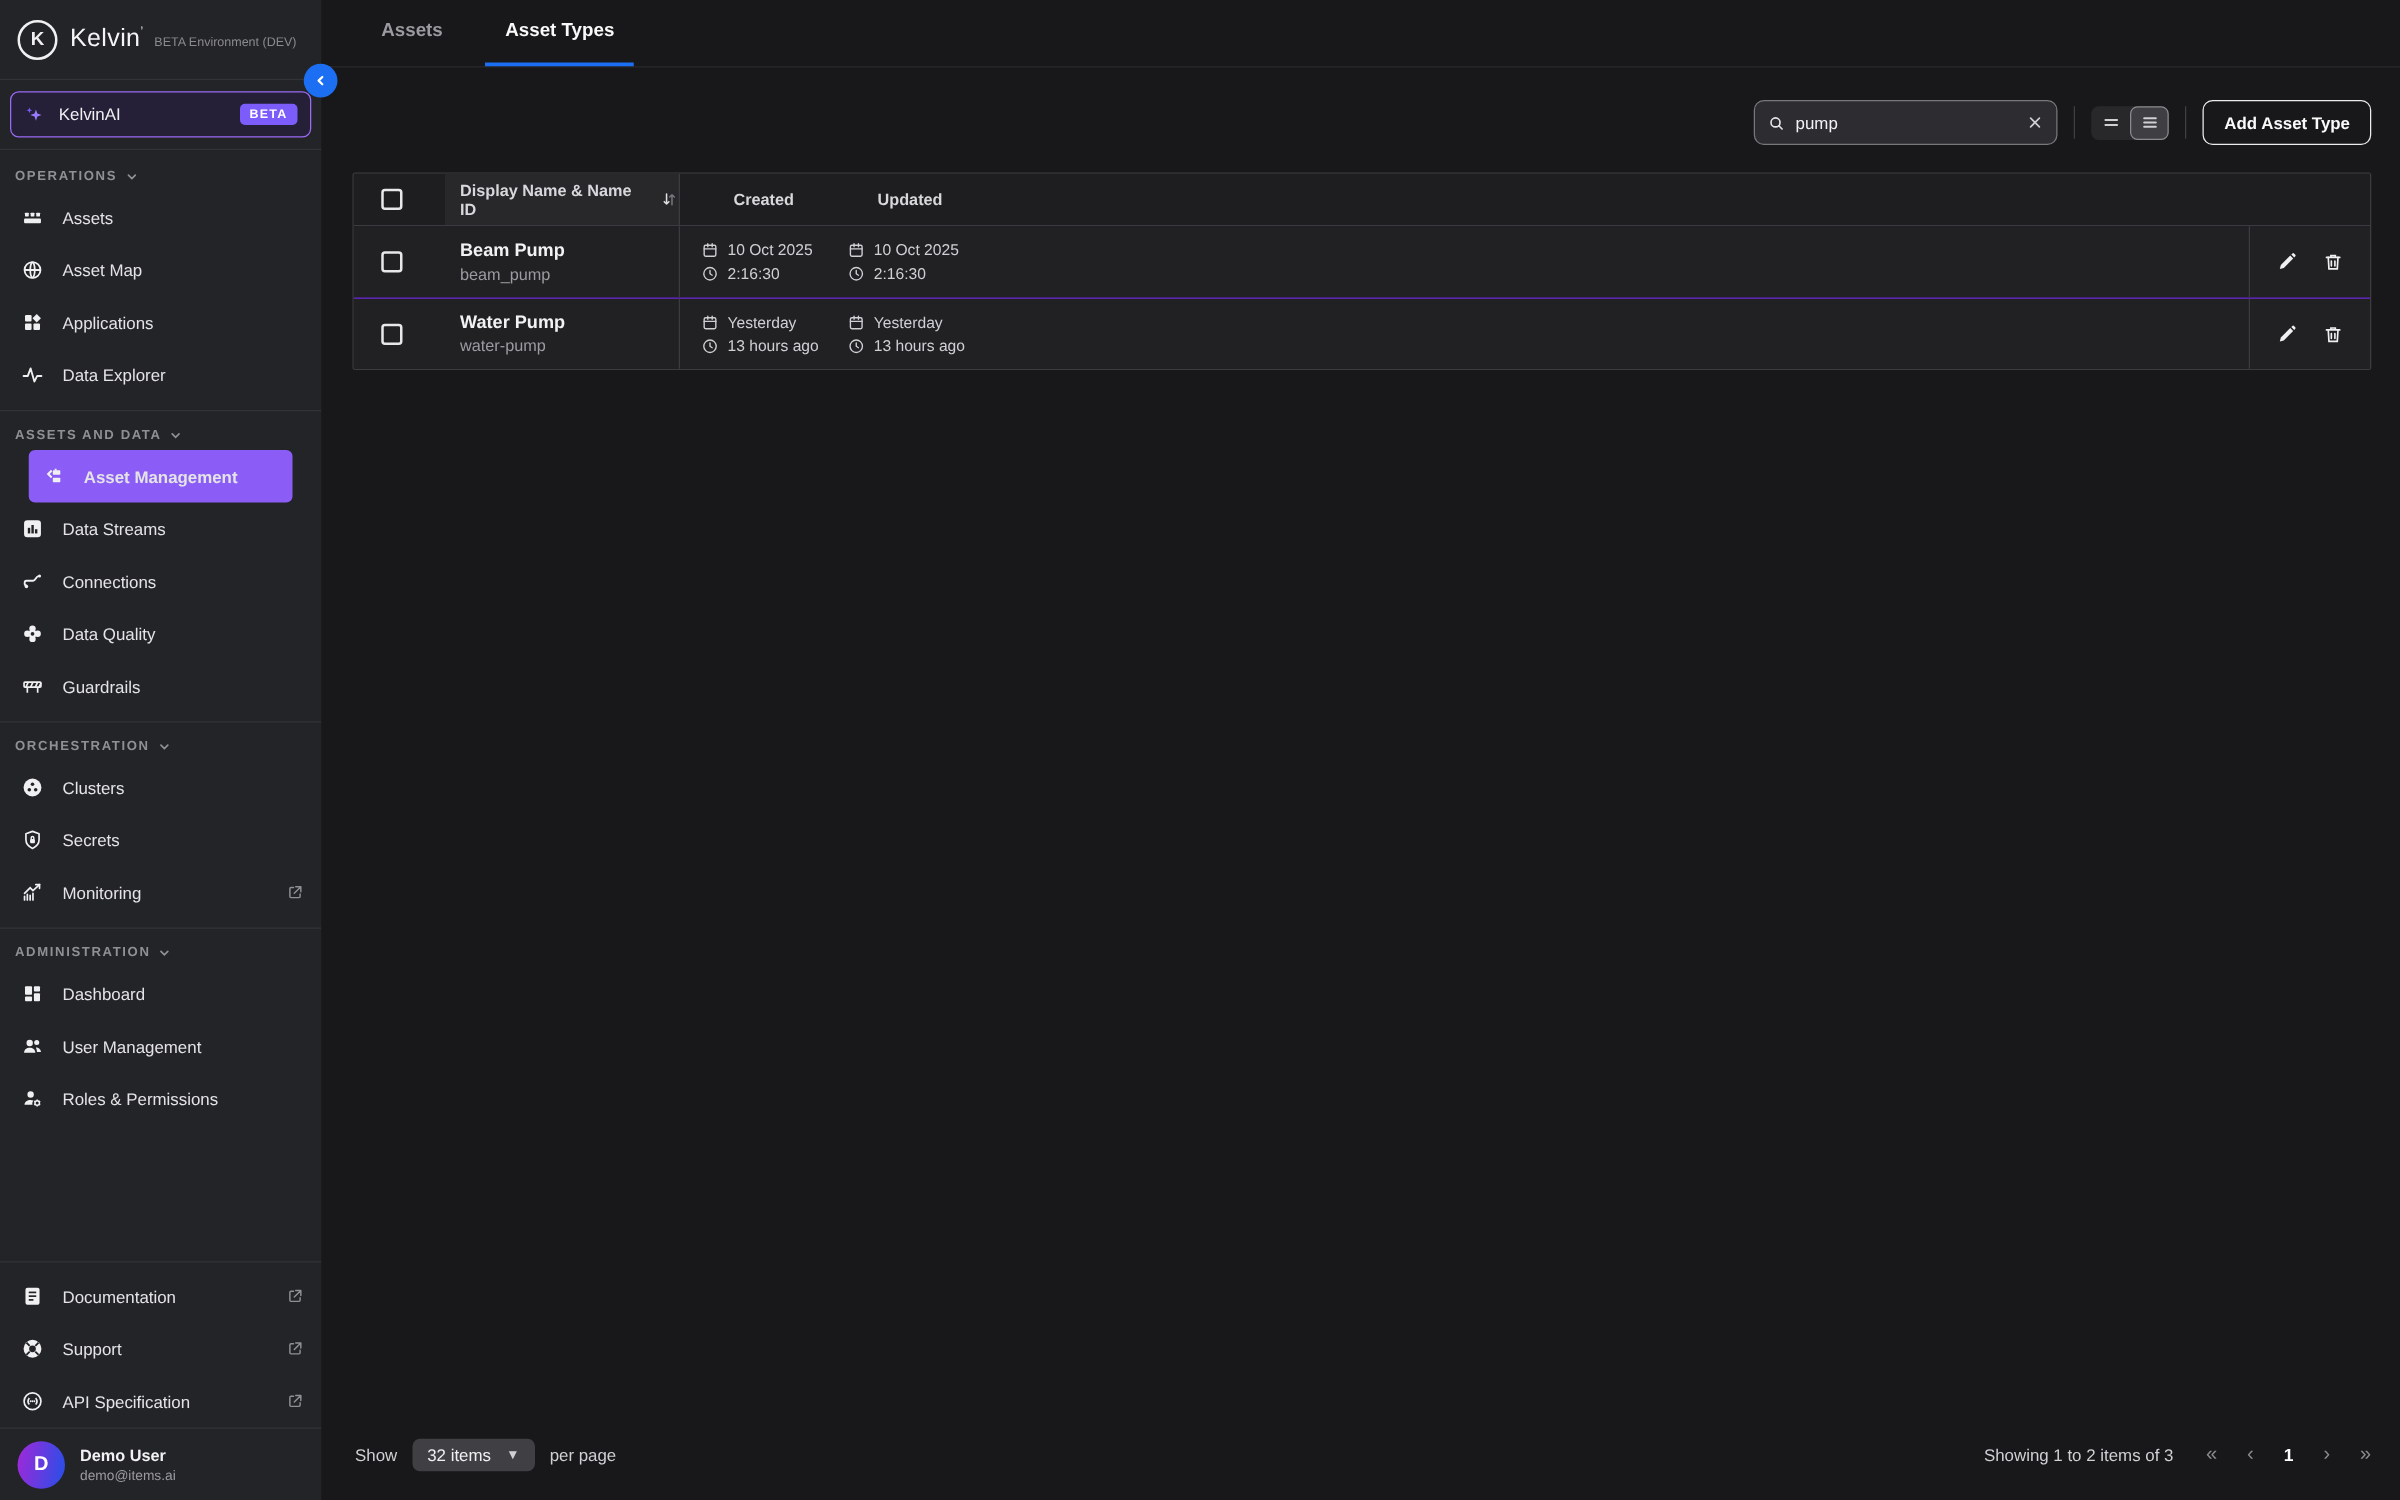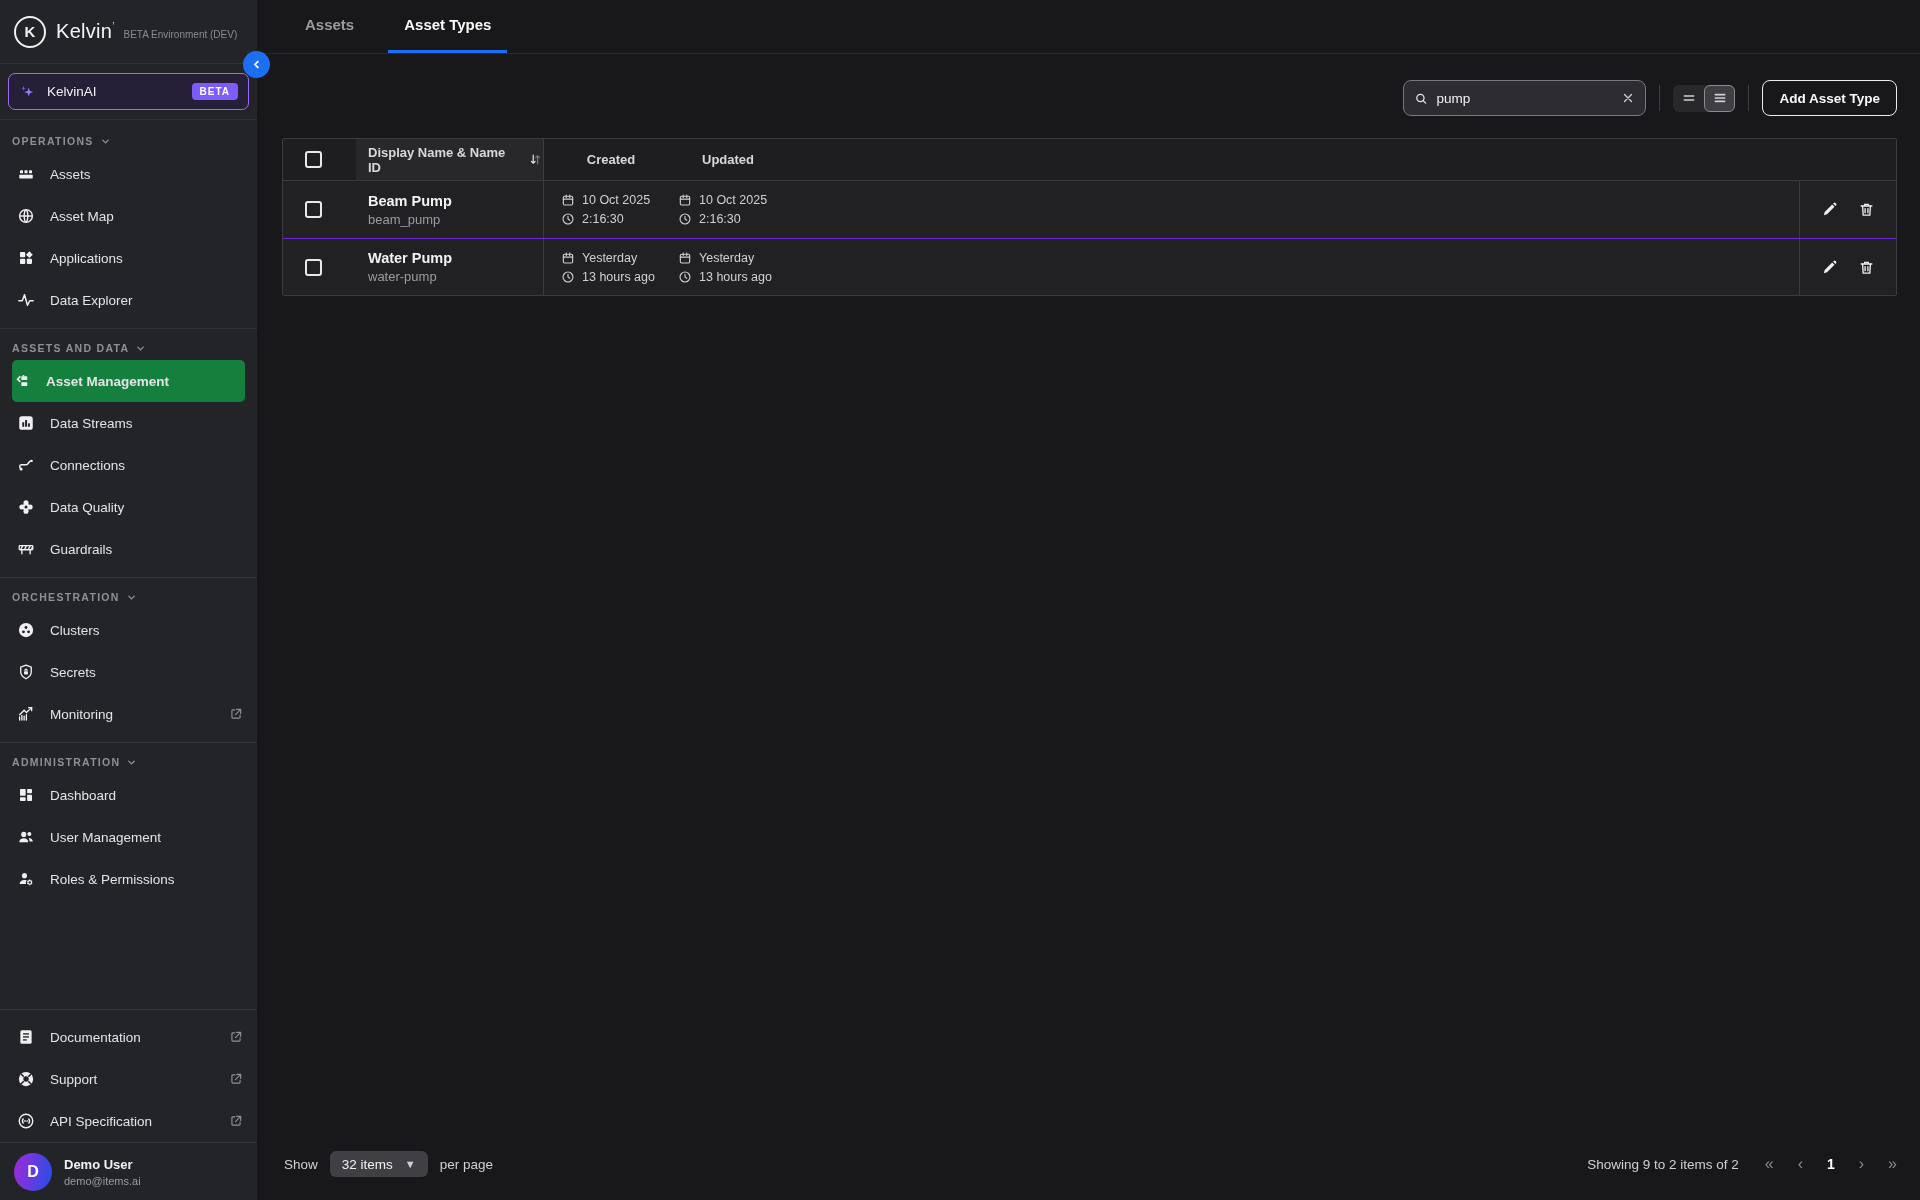--- a/index.html
+++ b/index.html
@@ -53,21 +53,21 @@
     display:flex; align-items:center; gap:6px;
     padding:13px 12px 6px 12px;
     font-size:10.5px; font-weight:bold; letter-spacing:1.3px; color:#8f9094;
   }
   .nav-item {
     height:42px; display:flex; align-items:center; gap:14px;
     padding:0 14px 0 16px; cursor:pointer; color:#e4e4e7; font-size:13.5px;
   }
   .nav-item .nav-ic { width:20px; display:flex; justify-content:center; color:#f0f0f2; }
   .nav-item.active {
-    background:#15803d; border-radius:5px; margin:0 12px; padding:0 8px 0 0;
+    background:#8b5cf6; border-radius:5px; margin:0 23px; padding:0 8px 0 10px;
     font-weight:bold;
   }
   .nav-item .ext { margin-left:auto; color:#8f9094; }
   .divider { border-top:1px solid #323336; margin:7px 0 0 0; }
 
   .sidebar-footer { margin-top:auto; }
   .user-row {
     border-top:1px solid #323336; height:58px;
     display:flex; align-items:center; gap:12px; padding:0 14px; cursor:pointer;
   }
@@ -655,21 +655,21 @@
   <div class="bottombar">
     <div class="show-group">
       <span>Show</span>
       <div class="per-page-select">
         <span>32 items</span>
         <span class="caret">▼</span>
       </div>
       <span>per page</span>
     </div>
     <div class="paging-group">
-      <span>Showing 9 to 2 items of 2</span>
+      <span>Showing 1 to 2 items of 3</span>
       <div class="pager">
         <span class="pg">«</span>
         <span class="pg">‹</span>
         <span class="current">1</span>
         <span class="pg">›</span>
         <span class="pg">»</span>
       </div>
     </div>
   </div>
 </div>

